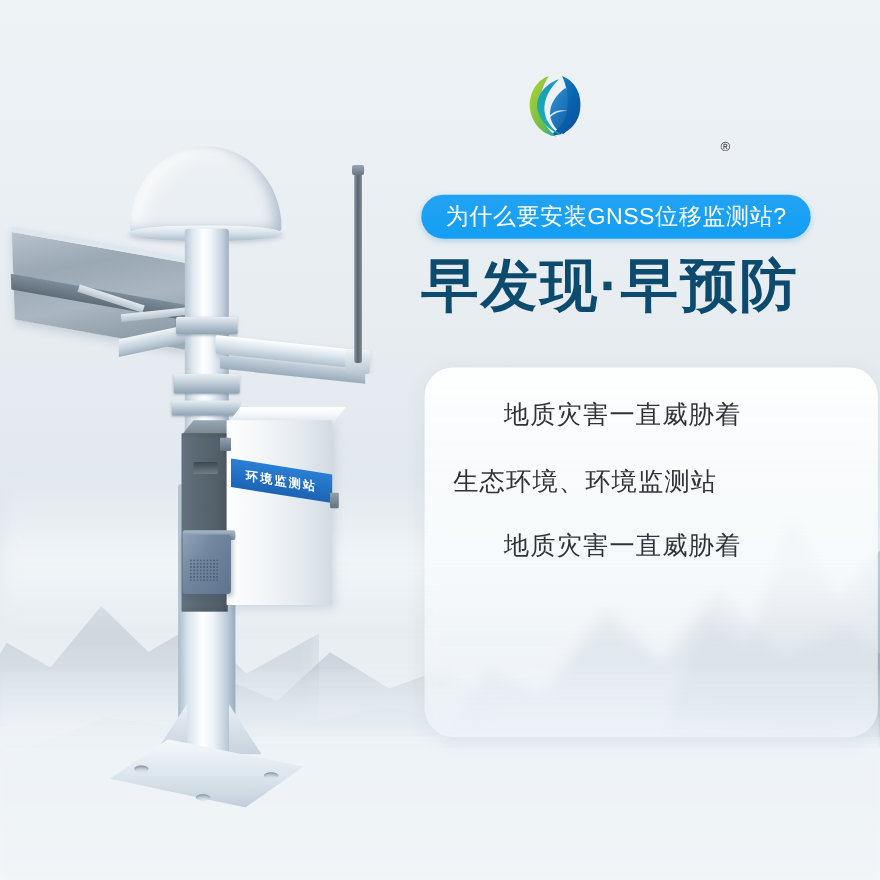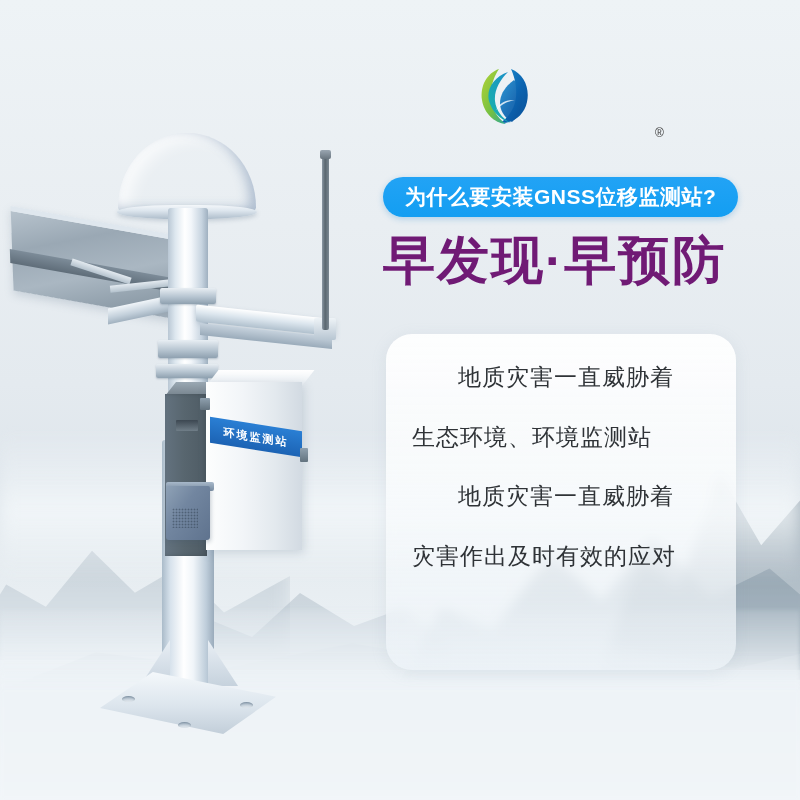--- a/index.html
+++ b/index.html
@@ -352,40 +352,40 @@
     border-radius: 20px;
     background: linear-gradient(to bottom, #22a3f5, #139ef2);
     display: flex;
     align-items: center;
     justify-content: center;
     box-shadow: 0 2px 6px rgba(25,130,205,0.28);
   }
   .badge span {
     color: #ffffff;
     font-size: 21px;
-    font-weight: 700;
+    font-weight: 400;
     letter-spacing: 0.5px;
     white-space: nowrap;
   }
 
   .headline {
     position: absolute;
     left: 383px; top: 231px;
     font-size: 52px;
     font-weight: 700;
-    color: #701a75;
+    color: #0c4a6e;
     letter-spacing: 2px;
     line-height: 1.15;
     white-space: nowrap;
   }
 
   .card {
     position: absolute;
     left: 386px; top: 334px;
-    width: 350px; height: 336px;
+    width: 412px; height: 336px;
     border-radius: 26px;
     background: linear-gradient(to bottom,
       rgba(255,255,255,0.92) 0%,
       rgba(250,252,253,0.86) 40%,
       rgba(244,248,251,0.74) 72%,
       rgba(238,244,249,0.66) 100%);
     backdrop-filter: blur(6px);
     box-shadow: 0 3px 16px rgba(140,160,180,0.14);
     padding: 30px 26px 0 26px;
   }
@@ -490,14 +490,13 @@
 <div class="badge">
   <span>为什么要安装GNSS位移监测站?</span>
 </div>
 
 <div class="headline">早发现·早预防</div>
 
 <div class="card">
   <div class="card-line indent">地质灾害一直威胁着</div>
   <div class="card-line">生态环境、环境监测站</div>
   <div class="card-line indent">地质灾害一直威胁着</div>
-  <div class="card-line">灾害作出及时有效的应对</div>
 </div>
 
 </body></html>

